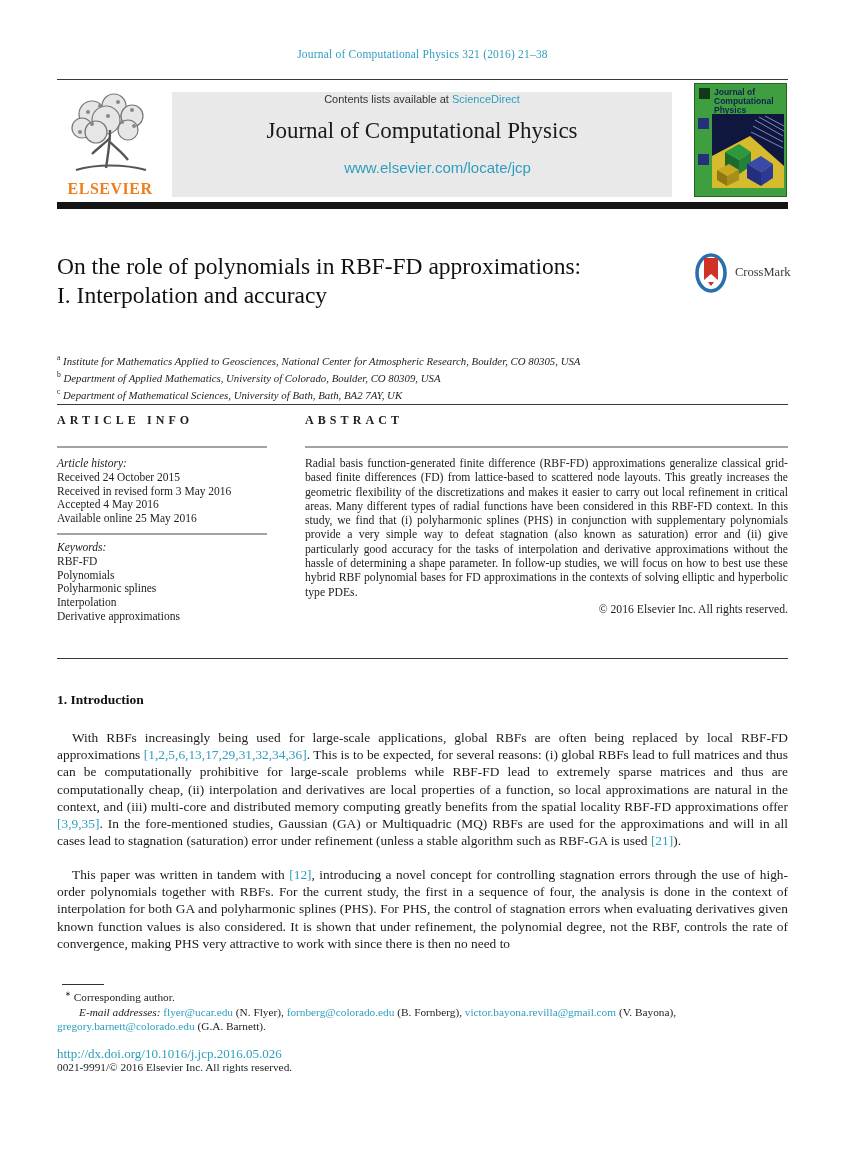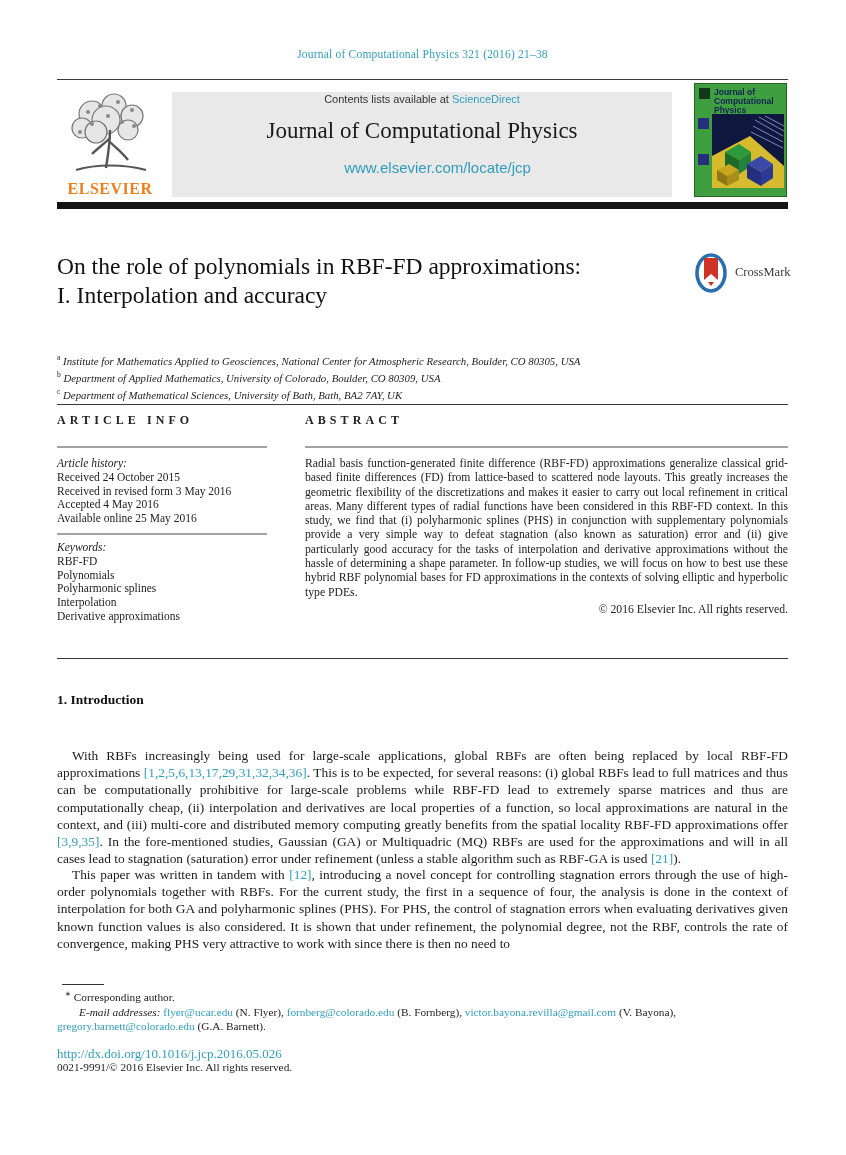--- a/index.html
+++ b/index.html
@@ -70,21 +70,21 @@
   .info-col { position:absolute; top:457px; left:57px; width:212px; font-size:11.5px; line-height:13.8px; color:#222; }
   .info-label { font-style:italic; }
   .info-divider { height:2px; background:#a3a3a3; margin:7px 0 6px 0; width:210px; }
 
   .abstract-col { position:absolute; top:457px; left:305px; width:483px; font-size:11.7px; line-height:14.3px; text-align:justify; color:#222; }
   .abstract-copyright { margin-top:3px; text-align:right; }
 
   .section-heading { position:absolute; top:692px; left:57px; font-size:13.5px; font-weight:bold; color:#111; }
 
   .body-text { position:absolute; left:57px; width:731px; font-size:13.4px; line-height:17.2px; text-align:justify; color:#1b1b1b; }
-  .para1 { top:729px;margin-top:18px; }
+  .para1 { top:729px; }
   .para2 { top:866px; }
   .body-text .indent { text-indent:15px; display:block; }
 
   .footnote-rule { position:absolute; top:984px; left:62px; width:42px; height:1px; background:#333; }
   .corresponding { position:absolute; top:991px; left:65px; width:700px; font-size:11.3px; color:#222; }
   .emails { position:absolute; top:1005px; left:57px; width:731px; font-size:11.3px; line-height:14px; color:#222; text-indent:22px; }
   .doi-line { position:absolute; top:1046px; left:57px; font-size:13px; }
   .issn-line { position:absolute; top:1061px; left:57px; font-size:11.3px; color:#222; }
 </style>
 </head>

